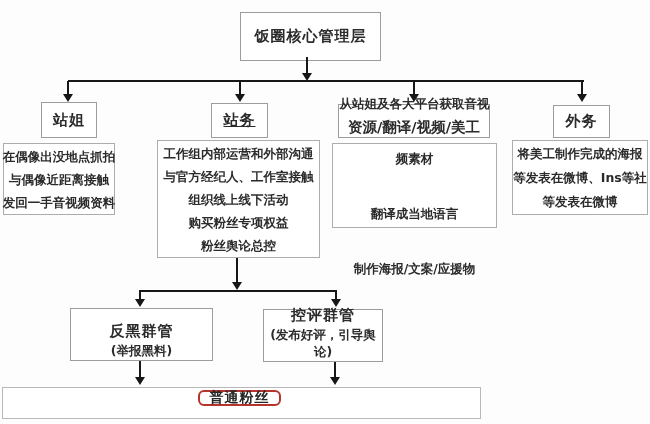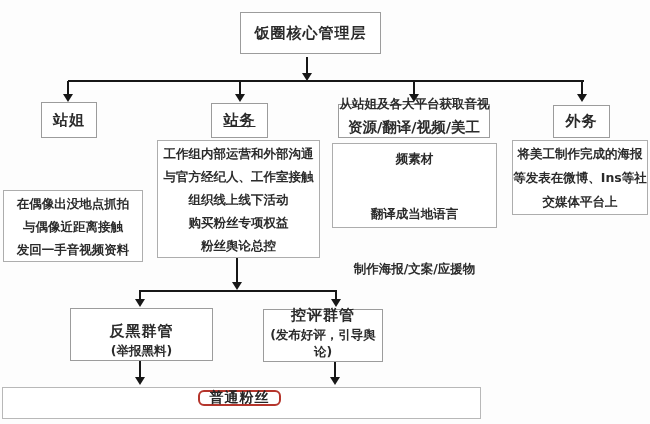--- a/index.html
+++ b/index.html
@@ -19,27 +19,27 @@
 
   
   .bx{position:absolute;box-sizing:border-box;background:#ffffff;
       border:1px solid #9c9c9c;color:#2b2b2b;font-weight:700;
       display:flex;align-items:center;justify-content:center;text-align:center;}
   .lbl{font-size:15px;letter-spacing:1px;}
   .desc{flex-direction:column;border-color:#adadad;font-size:12.5px;}
   .desc div{white-space:nowrap;}
 
   
-  .root{left:240px;top:12px;width:141px;height:42px;}
+  .root{left:240px;top:12px;width:141px;height:49px;}
   .b-zhanjie{left:41px;top:102px;width:56px;height:36px;}
   .b-zhanwu{left:211px;top:103px;width:57px;height:35px;text-decoration:underline;}
   .b-res{left:338px;top:104px;width:152px;height:34px;font-size:14.5px;align-items:flex-end;}
   .b-ext{left:553px;top:105px;width:57px;height:33px;}
 
-  .d-zhanjie{left:3px;top:143px;width:140px;height:72px;line-height:23px;margin-top:47px;}
+  .d-zhanjie{left:3px;top:143px;width:112px;height:72px;line-height:23px;}
   .d-zhanwu{left:157px;top:140px;width:163px;height:118px;line-height:23px;}
   .d-res{left:332px;top:143px;width:165px;height:85px;line-height:21px;gap:34px;}
   .d-ext{left:512px;top:140px;width:136px;height:75px;line-height:24px;}
 
   .m-box{flex-direction:column;justify-content:flex-end;}
   .m-fanhei{left:70px;top:308px;width:143px;height:53px;}
   .m-kongping{left:263px;top:309px;width:120px;height:53px;}
   .m-box .sub{font-size:12.5px;font-weight:700;margin-top:2px;}
 
   .bottom-wide{left:2px;top:387px;width:479px;height:32px;border-color:#b8b8b8;}
@@ -100,21 +100,21 @@
   <div class="bx desc d-res">
     <div>从站姐及各大平台获取音视</div>
     <div>频素材</div>
     <div>翻译成当地语言</div>
     <div>制作海报/文案/应援物</div>
   </div>
 
   <div class="bx desc d-ext">
     <div>将美工制作完成的海报</div>
     <div>等发表在微博、Ins等社</div>
-    <div>交媒体平台上</div>
+    <div>等发表在微博</div>
   </div>
 
   <div class="vl" style="left:236px;top:258px;height:25px;"></div>
   <div class="ah" style="left:232px;top:282px;"></div>
   <div class="hl" style="left:139px;top:290px;width:198px;"></div>
   <div class="vl" style="left:139px;top:292px;height:8px;"></div>
   <div class="ah" style="left:135px;top:299px;"></div>
   <div class="vl" style="left:335px;top:292px;height:8px;"></div>
   <div class="ah" style="left:331px;top:299px;"></div>
 

